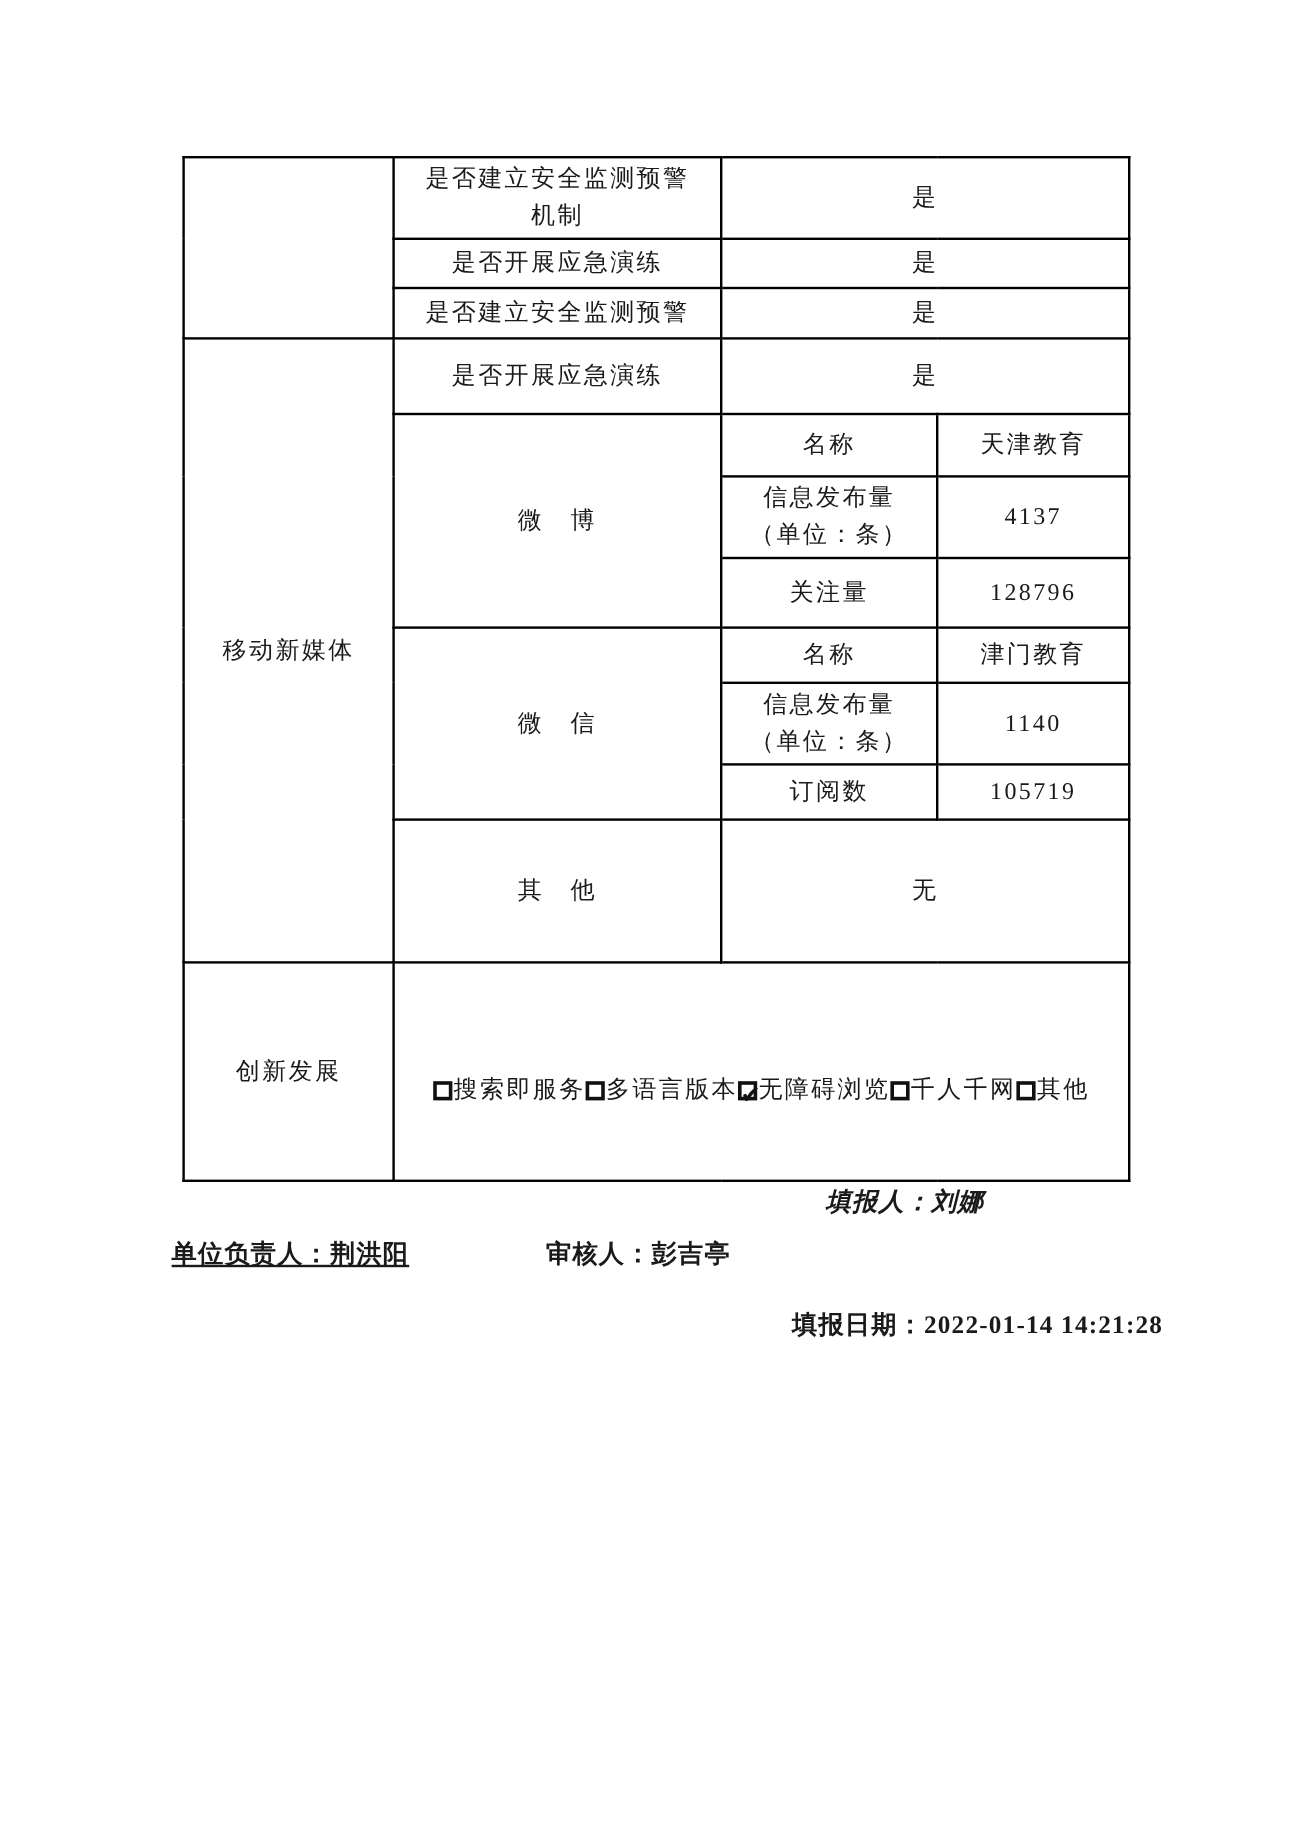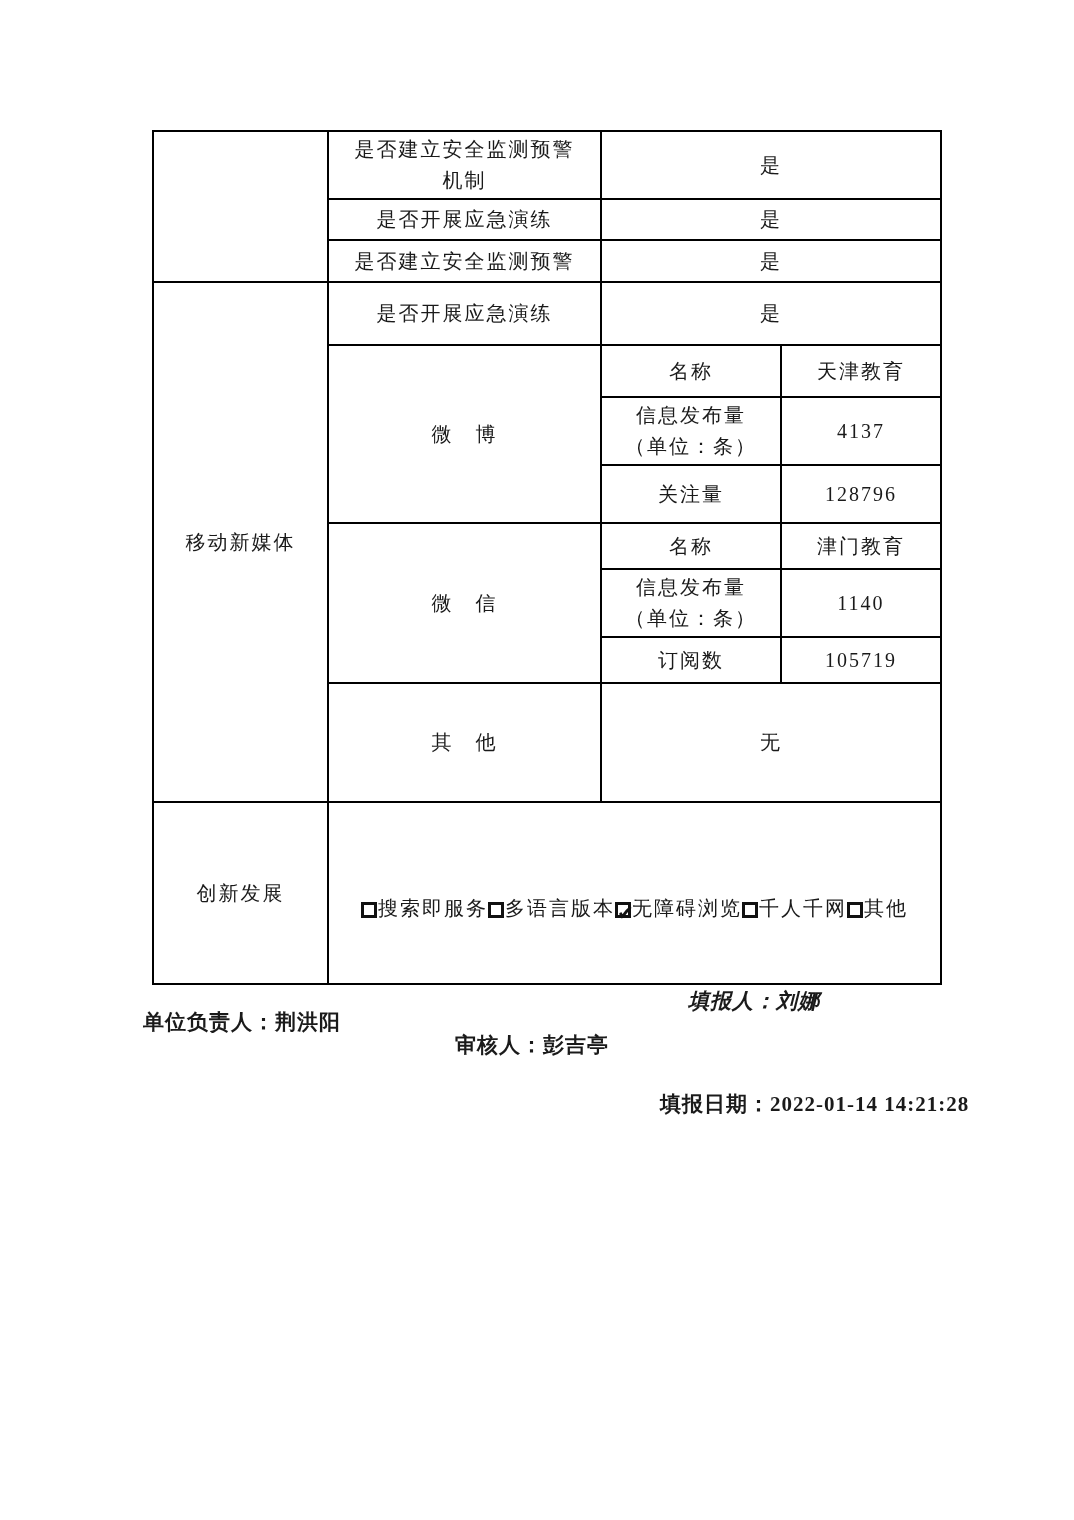--- a/index.html
+++ b/index.html
@@ -162,21 +162,21 @@
 
       <tr class="r12">
         <td>创新发展</td>
         <td colspan="3" class="innov-cell">
           <span class="cb-item"><span class="cb-box"></span><span>搜索即服务</span></span><span class="cb-item"><span class="cb-box"></span><span>多语言版本</span></span><span class="cb-item"><span class="cb-box checked"></span><span>无障碍浏览</span></span><span class="cb-item"><span class="cb-box"></span><span>千人千网</span></span><span class="cb-item"><span class="cb-box"></span><span>其他</span></span>
         </td>
       </tr>
     </tbody>
   </table>
 
-  <span class="f-item" style="left:143px; top:1008px;"><span>单位负责人：</span><span>荆洪阳</span></span>
+  <span class="f-item" style="left:143px; top:1031px;text-decoration:underline;"><span>单位负责人：</span><span>荆洪阳</span></span>
 
   <span class="f-item" style="left:455px; top:1031px;"><span>审核人：</span><span>彭吉亭</span></span>
 
   <span class="f-item" style="left:688px; top:987px;font-style:italic;"><span>填报人：</span><span>刘娜</span></span>
 
 
   <span class="f-item" style="left:660px; top:1090px;"><span>填报日期：</span><span>2022-01-14 14:21:28</span></span>
 
   <span class="f-item" style="left:143px; top:1218px;"><span>备注：</span></span>
 

